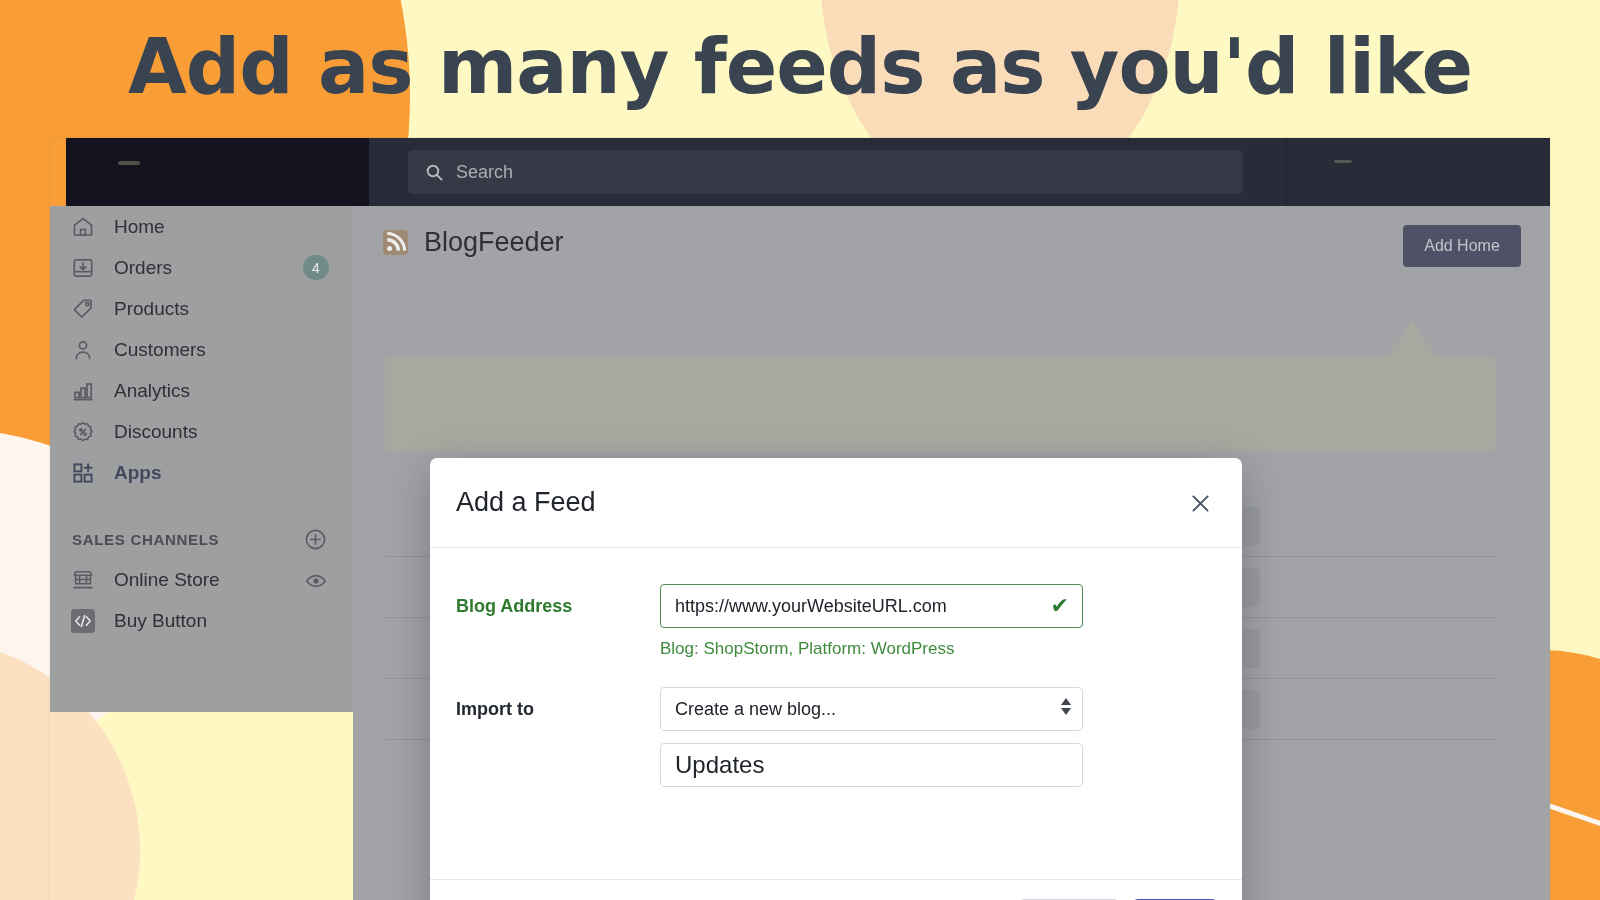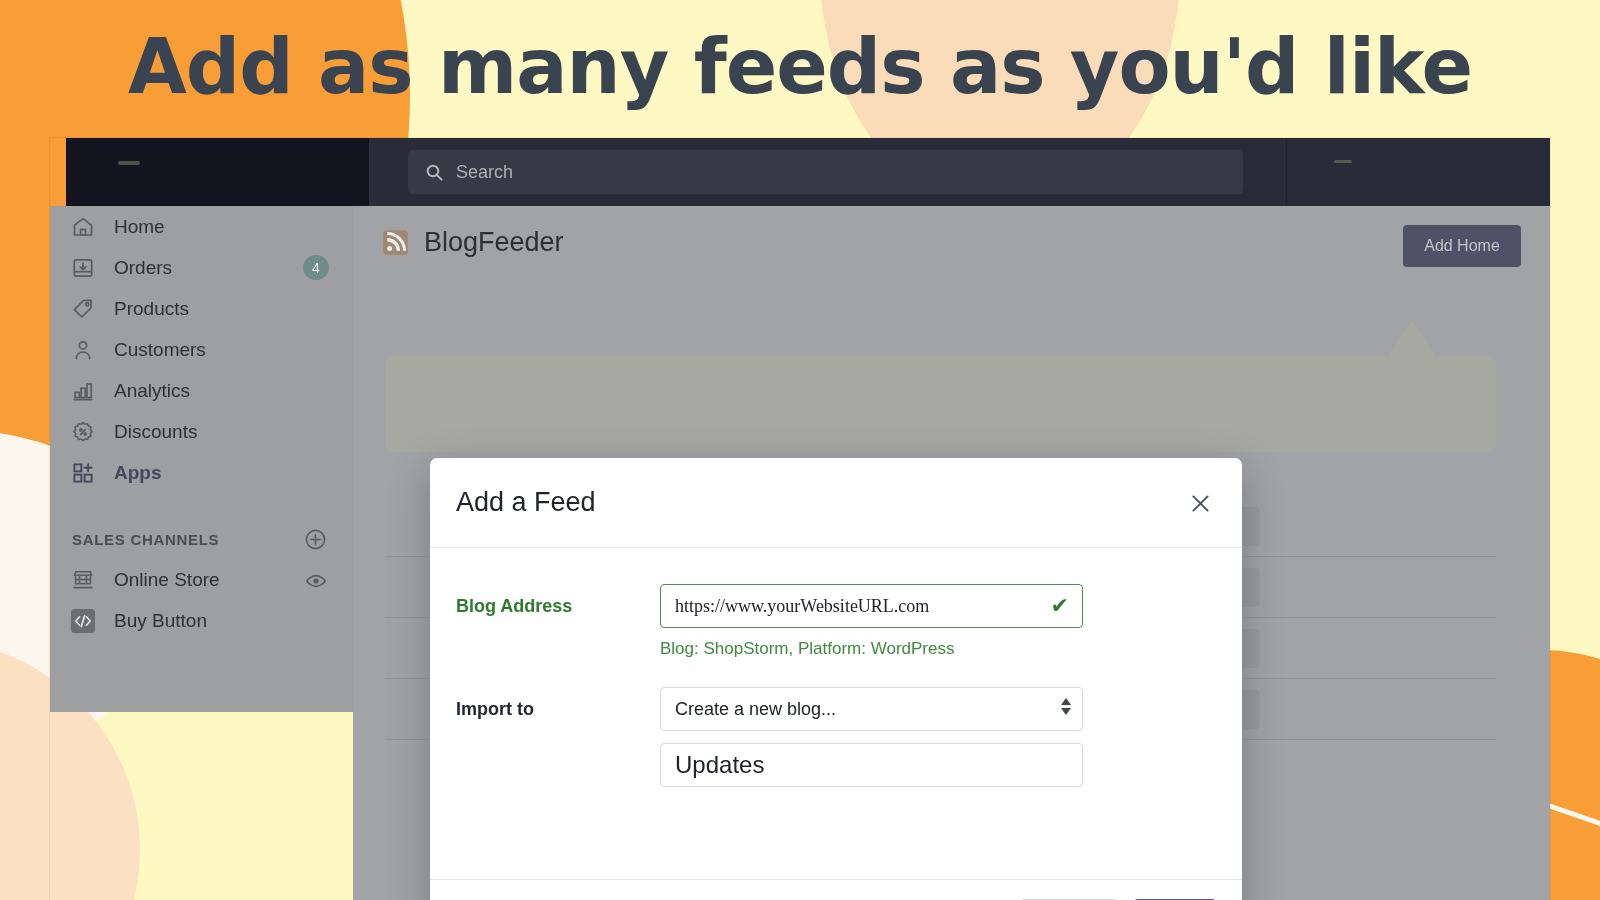--- a/index.html
+++ b/index.html
@@ -266,21 +266,21 @@
   .url-input-wrap {
     position: relative;
     width: 423px; height: 44px;
   }
   .url-input {
     width: 423px; height: 44px;
     border: 1.5px solid #4f8a4f;
     border-radius: 4px;
     padding: 0 67px 0 14px;
     font-size: 18px; color: #20242b;
-    font-family: Liberation Serif, serif;
+    font-family: Liberation Sans, sans-serif;
     background: #fff;
   }
   .check-mark {
     position: absolute; right: 14px; top: 11px;
     color: #2e7a2e; font-size: 22px; line-height: 1;
   }
   .hint-valid {
     margin-top: 11px;
     font-size: 17px; color: #3f8a3f;
   }

